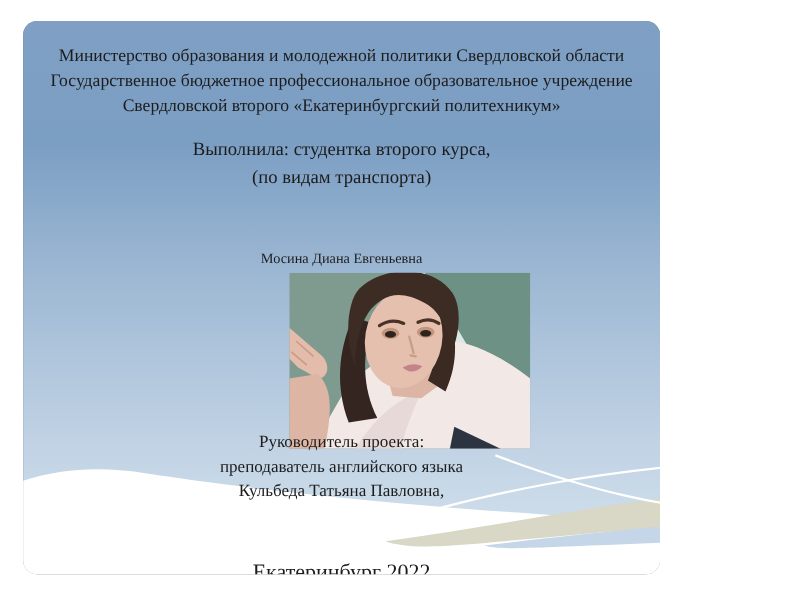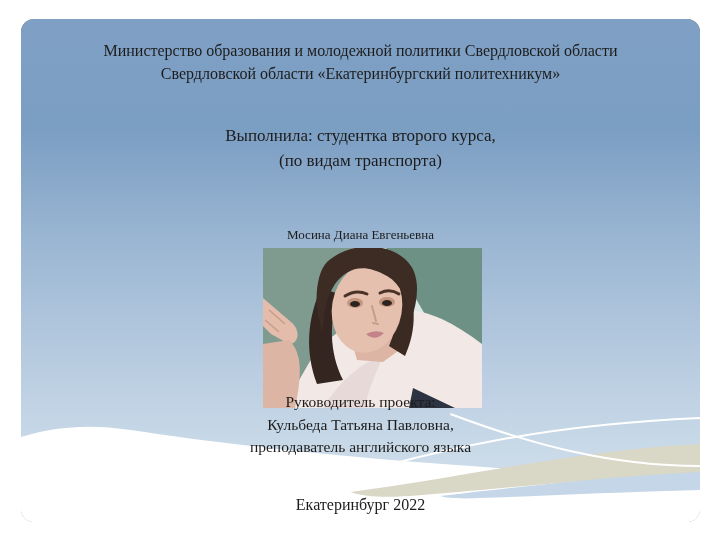--- a/index.html
+++ b/index.html
@@ -2,36 +2,36 @@
 <html><head>
 <meta charset="utf-8">
 <style>
   html,body{margin:0;padding:0;}
   body{
     width:720px;height:540px;background:#ffffff;overflow:hidden;
     font-family:"Liberation Serif","DejaVu Serif",serif;
   }
   .stage{position:relative;width:720px;height:540px;background:#ffffff;}
   .slide{
-    position:absolute;left:21px;top:19px;width:679px;height:503px;
+    position:absolute;left:21px;top:19px;width:579px;height:503px;
     border-radius:13px;overflow:hidden;background:#737373;
   }
   .slide-bg{
     position:absolute;inset:0;
     background:linear-gradient(180deg,
       #6a92bc 0%, #7fa0c4 0%, #7b9ec3 22%,
       #9cb7d3 45%, #bccfe2 72%, #cbdbe9 88%, #cfdeea 100%);
   }
   .waves{position:absolute;left:0;bottom:0;width:679px;height:118px;}
   .txt{position:absolute;left:0;width:100%;text-align:center;color:#1c1c1c;}
   .title-block{top:20px;font-size:16px;line-height:23px;}
   .student-block{top:104px;font-size:17px;line-height:25px;}
   .name-line{top:206px;font-size:13px;line-height:20px;}
   .supervisor-block{top:372px;font-size:15.5px;line-height:22.5px;}
-  .footer-line{top:476px;font-size:16px;line-height:19px;}
+  .footer-line{top:492px;font-size:20px;line-height:19px;}
   .photo{
     position:absolute;left:242px;top:229px;width:219px;height:160px;
     display:block;
   }
 </style>
 </head>
 <body>
 
 <div class="stage">
   <div class="slide">
@@ -40,21 +40,22 @@
     <svg class="waves" viewBox="0 0 680 118" preserveAspectRatio="none" aria-hidden="true">
       <path d="M0,33 C35,22 70,20 110,26 C200,40 330,54 450,62 C550,69 620,76 680,84 L680,118 L0,118 Z" fill="#ffffff"></path>
       <path d="M330,88 C450,72 560,46 680,40 L680,70 C570,74 470,86 390,92 C360,94 340,92 330,88 Z" fill="#d9d7c5"></path>
       <path d="M420,92 C520,80 600,72 680,68 L680,86 C600,88 520,92 460,94 C440,95 425,94 420,92 Z" fill="#c4d6e7"></path>
       <path d="M250,96 C420,40 540,20 680,14" fill="none" stroke="#ffffff" stroke-width="2"></path>
       <path d="M430,10 C510,40 590,62 680,62" fill="none" stroke="#ffffff" stroke-width="2"></path>
     </svg>
 
     <div class="txt title-block">
       <div>Министерство образования и молодежной политики Свердловской области</div>
-      <div>Свердловской области «Екатеринбургский политехникум»</div>
+      <div>Государственное бюджетное профессиональное образовательное учреждение</div>
+      <div>Свердловской второго «Екатеринбургский политехникум»</div>
     </div>
 
     <div class="txt student-block">
       <div>Выполнила: студентка второго курса,</div>
       <div>(по видам транспорта)</div>
     </div>
 
     <div class="txt name-line">Мосина Диана Евгеньевна</div>
 
     <svg class="photo" viewBox="0 0 219 160" preserveAspectRatio="none" aria-hidden="true">
@@ -88,19 +89,19 @@
 
       <path d="M0,50 L28,74 C38,82 36,96 26,96 L8,86 L0,78 Z" fill="#e3bcab"></path>
       <path d="M0,96 L26,92 C38,104 40,122 32,160 L0,160 Z" fill="#ddb5a4"></path>
       <path d="M6,62 l16,14 M2,72 l14,12" stroke="#c79d87" stroke-width="1.5" fill="none"></path>
 
       <polygon points="150,140 192,160 146,160" fill="#2b3440"></polygon>
     </svg>
 
     <div class="txt supervisor-block">
       <div>Руководитель проекта:</div>
+      <div>преподаватель английского языка</div>
       <div>Кульбеда Татьяна Павловна,</div>
-      <div>преподаватель английского языка</div>
     </div>
 
     <div class="txt footer-line">Екатеринбург 2022</div>
   </div>
 </div>
 
 </body></html>

